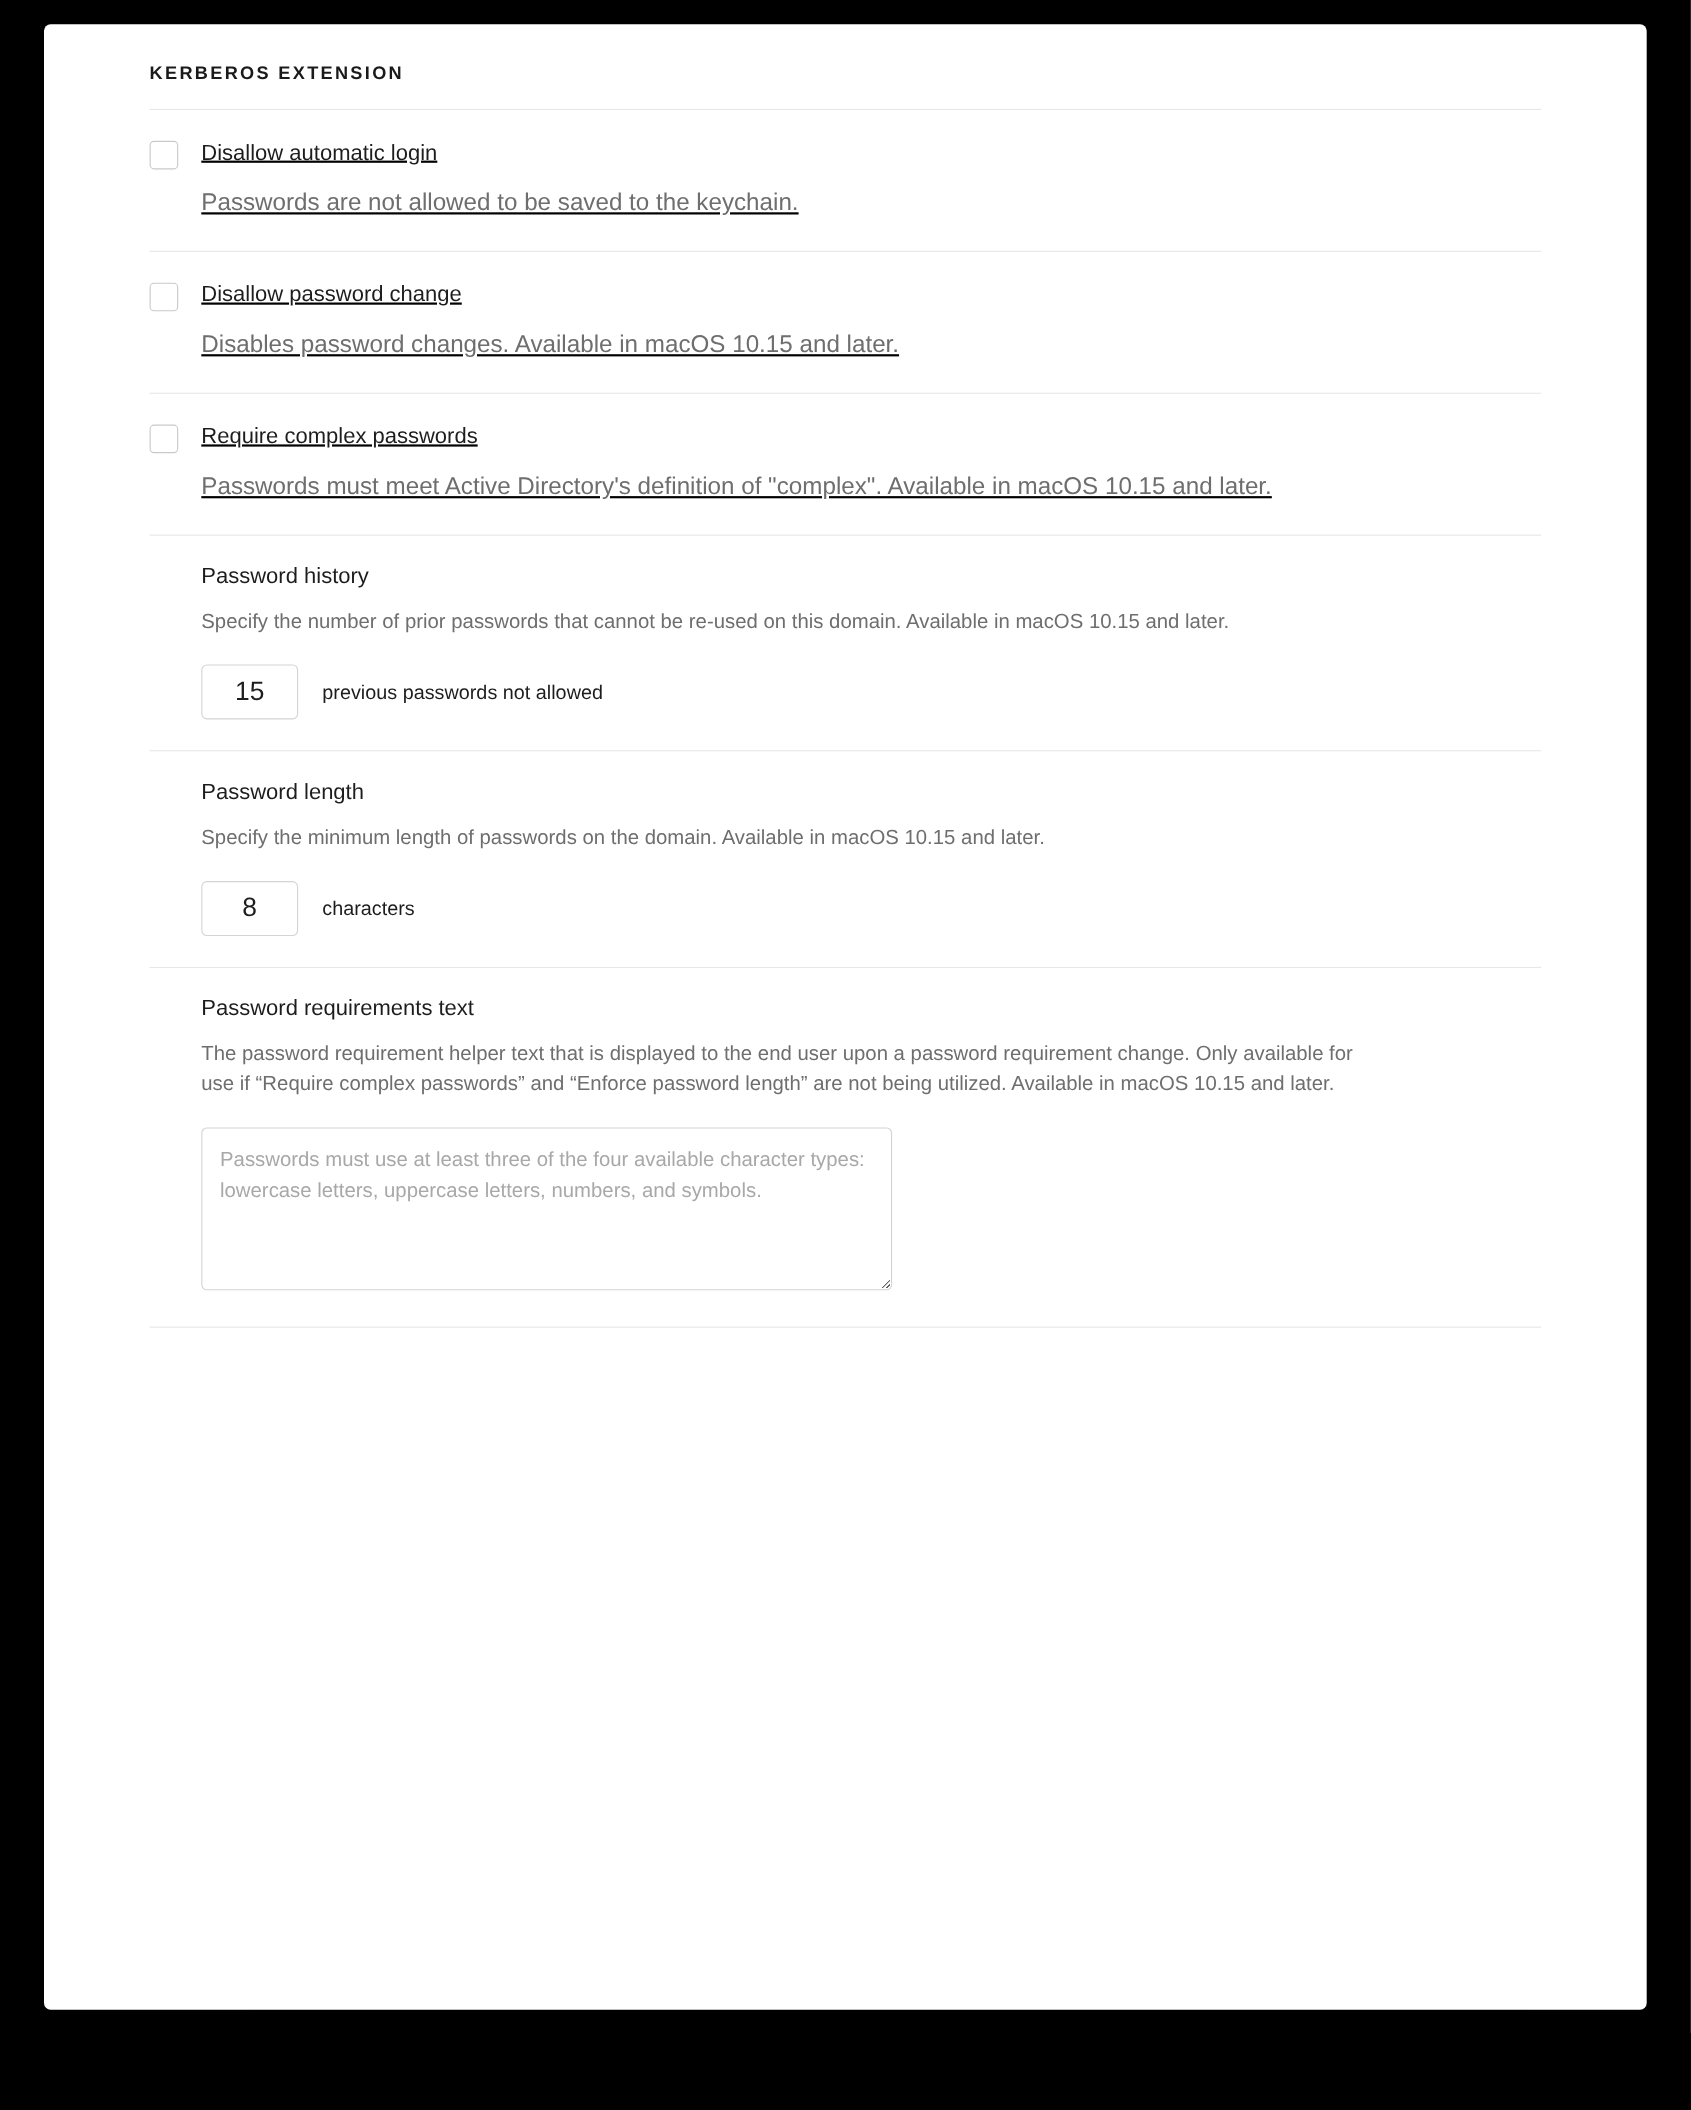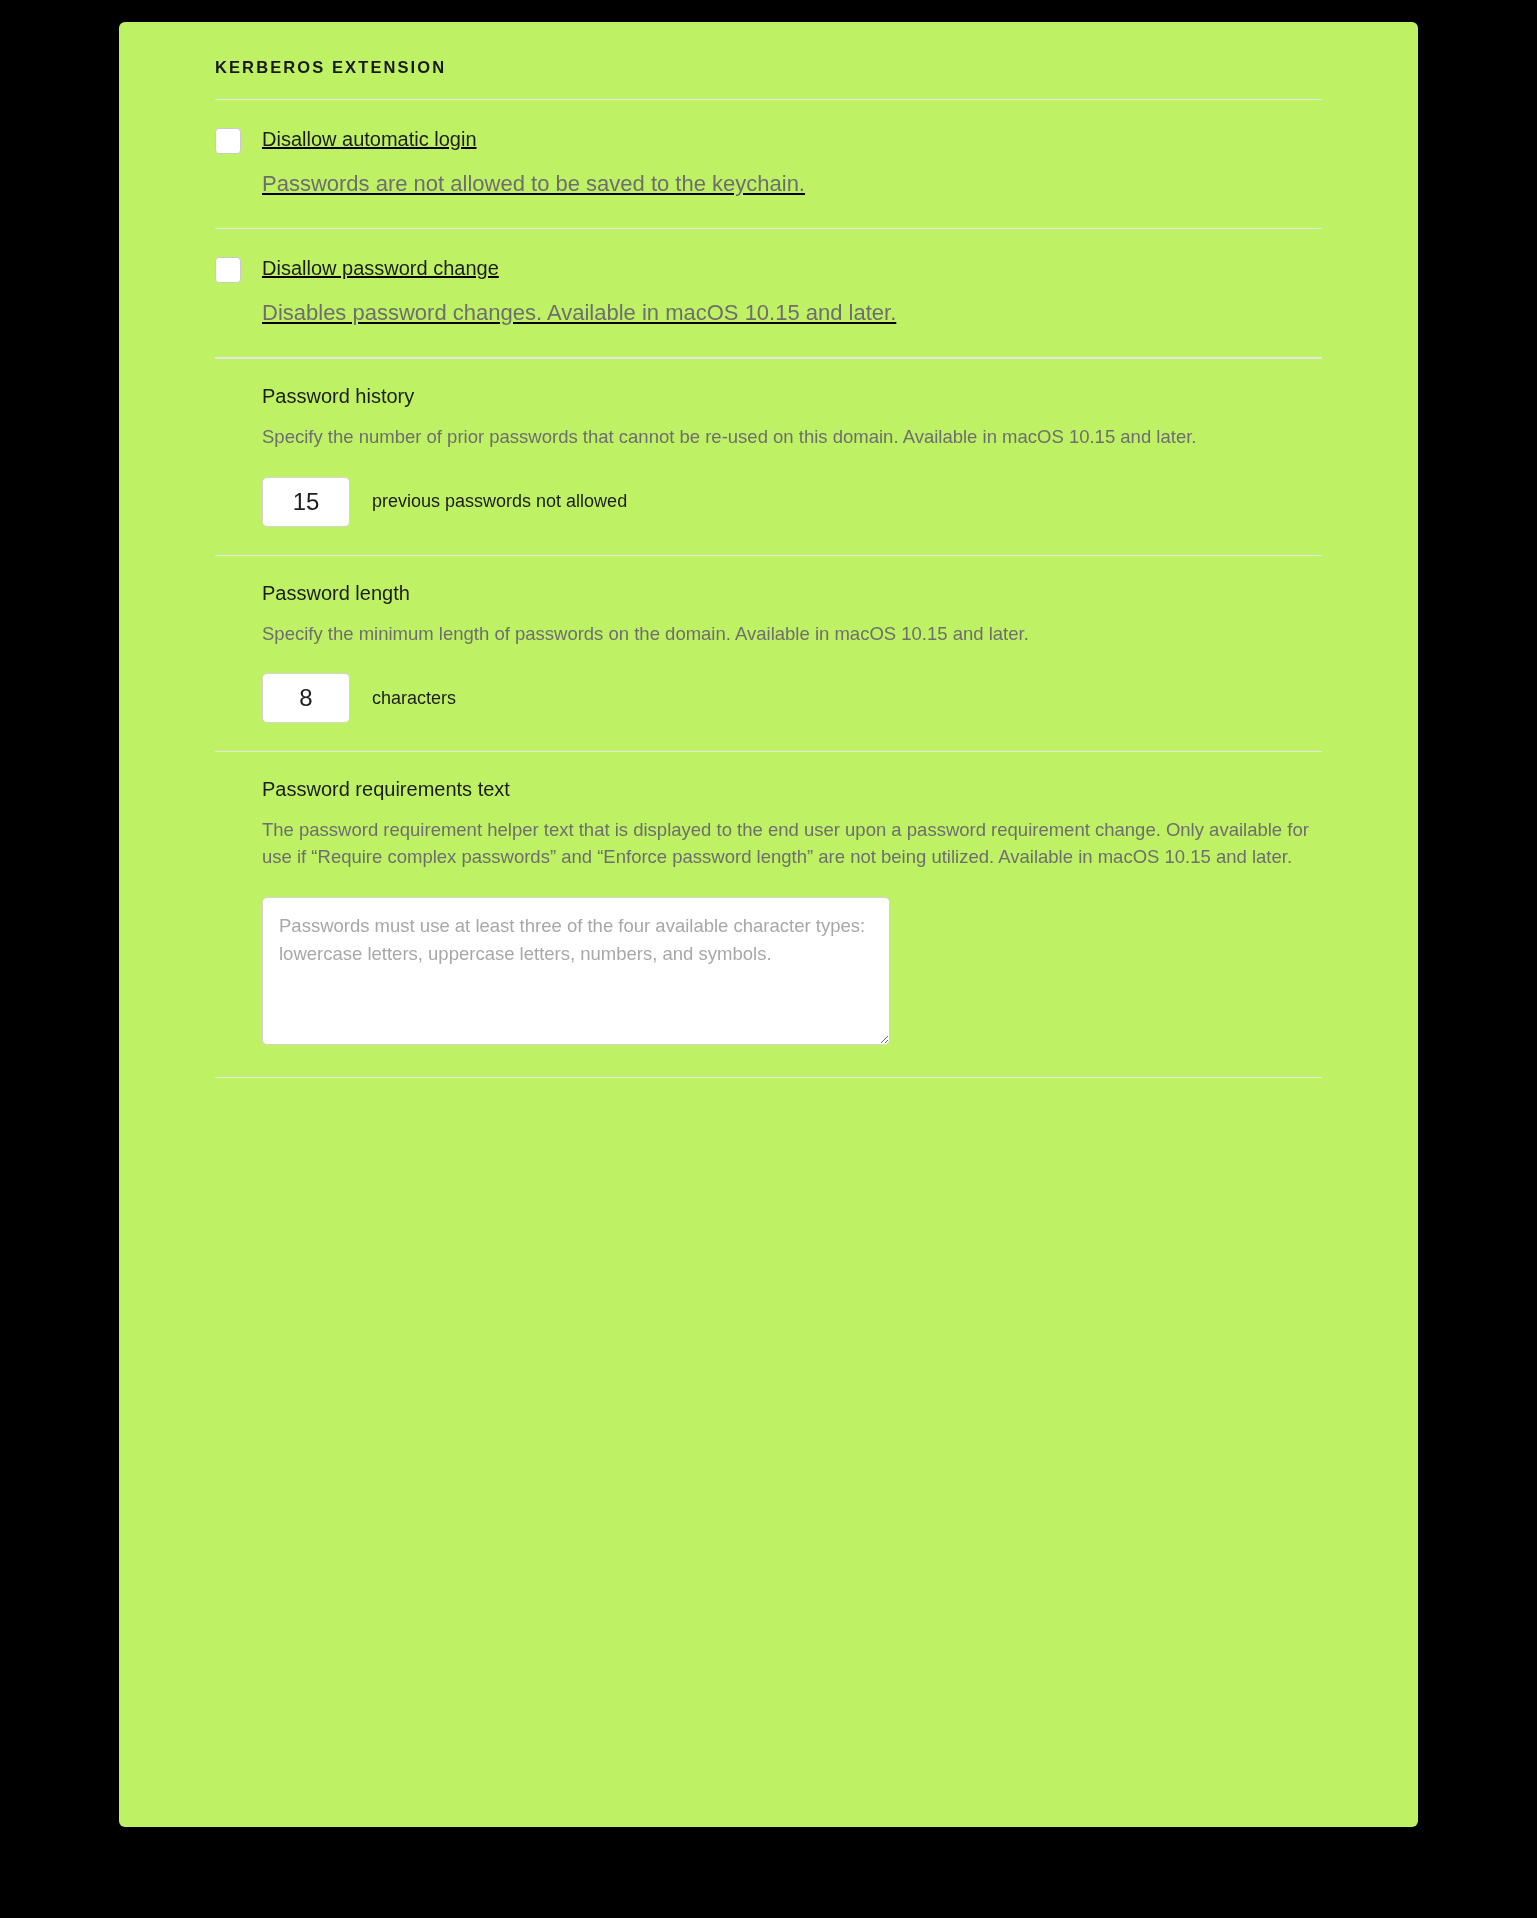--- a/index.html
+++ b/index.html
@@ -14,22 +14,22 @@
   .screen {
     width: 1537px;
     height: 1918px;
     background: #000000;
     display: flex;
     align-items: flex-start;
     justify-content: center;
     padding: 22px 40px 0 40px;
   }
   .panel {
-    width: 1299px;
-    background: #bef264;
+    width: 1457px;
+    background: #ffffff;
     border-radius: 6px;
     padding: 36px 0 0 0;
     min-height: 1805px;
   }
   .section-title {
     font-size: 16.5px;
     font-weight: bold;
     letter-spacing: 2.1px;
     color: #1a1a1a;
     padding: 0 96px 0 96px;
@@ -151,20 +151,27 @@
 
     <div class="row row-check">
       <div class="checkbox"></div>
       <div class="check-body">
         <div class="row-label">Disallow password change</div>
         <div class="row-desc">Disables password changes. Available in macOS 10.15 and later.</div>
       </div>
     </div>
     <div class="divider"></div>
 
+    <div class="row row-check">
+      <div class="checkbox"></div>
+      <div class="check-body">
+        <div class="row-label">Require complex passwords</div>
+        <div class="row-desc">Passwords must meet Active Directory's definition of "complex". Available in macOS 10.15 and later.</div>
+      </div>
+    </div>
     <div class="divider"></div>
 
     <div class="row">
       <div class="field-label">Password history</div>
       <div class="field-desc">Specify the number of prior passwords that cannot be re-used on this domain. Available in macOS 10.15 and later.</div>
       <div class="input-line">
         <input class="num-input" type="text" value="15" style="">
         <span class="input-suffix">previous passwords not allowed</span>
       </div>
     </div>

